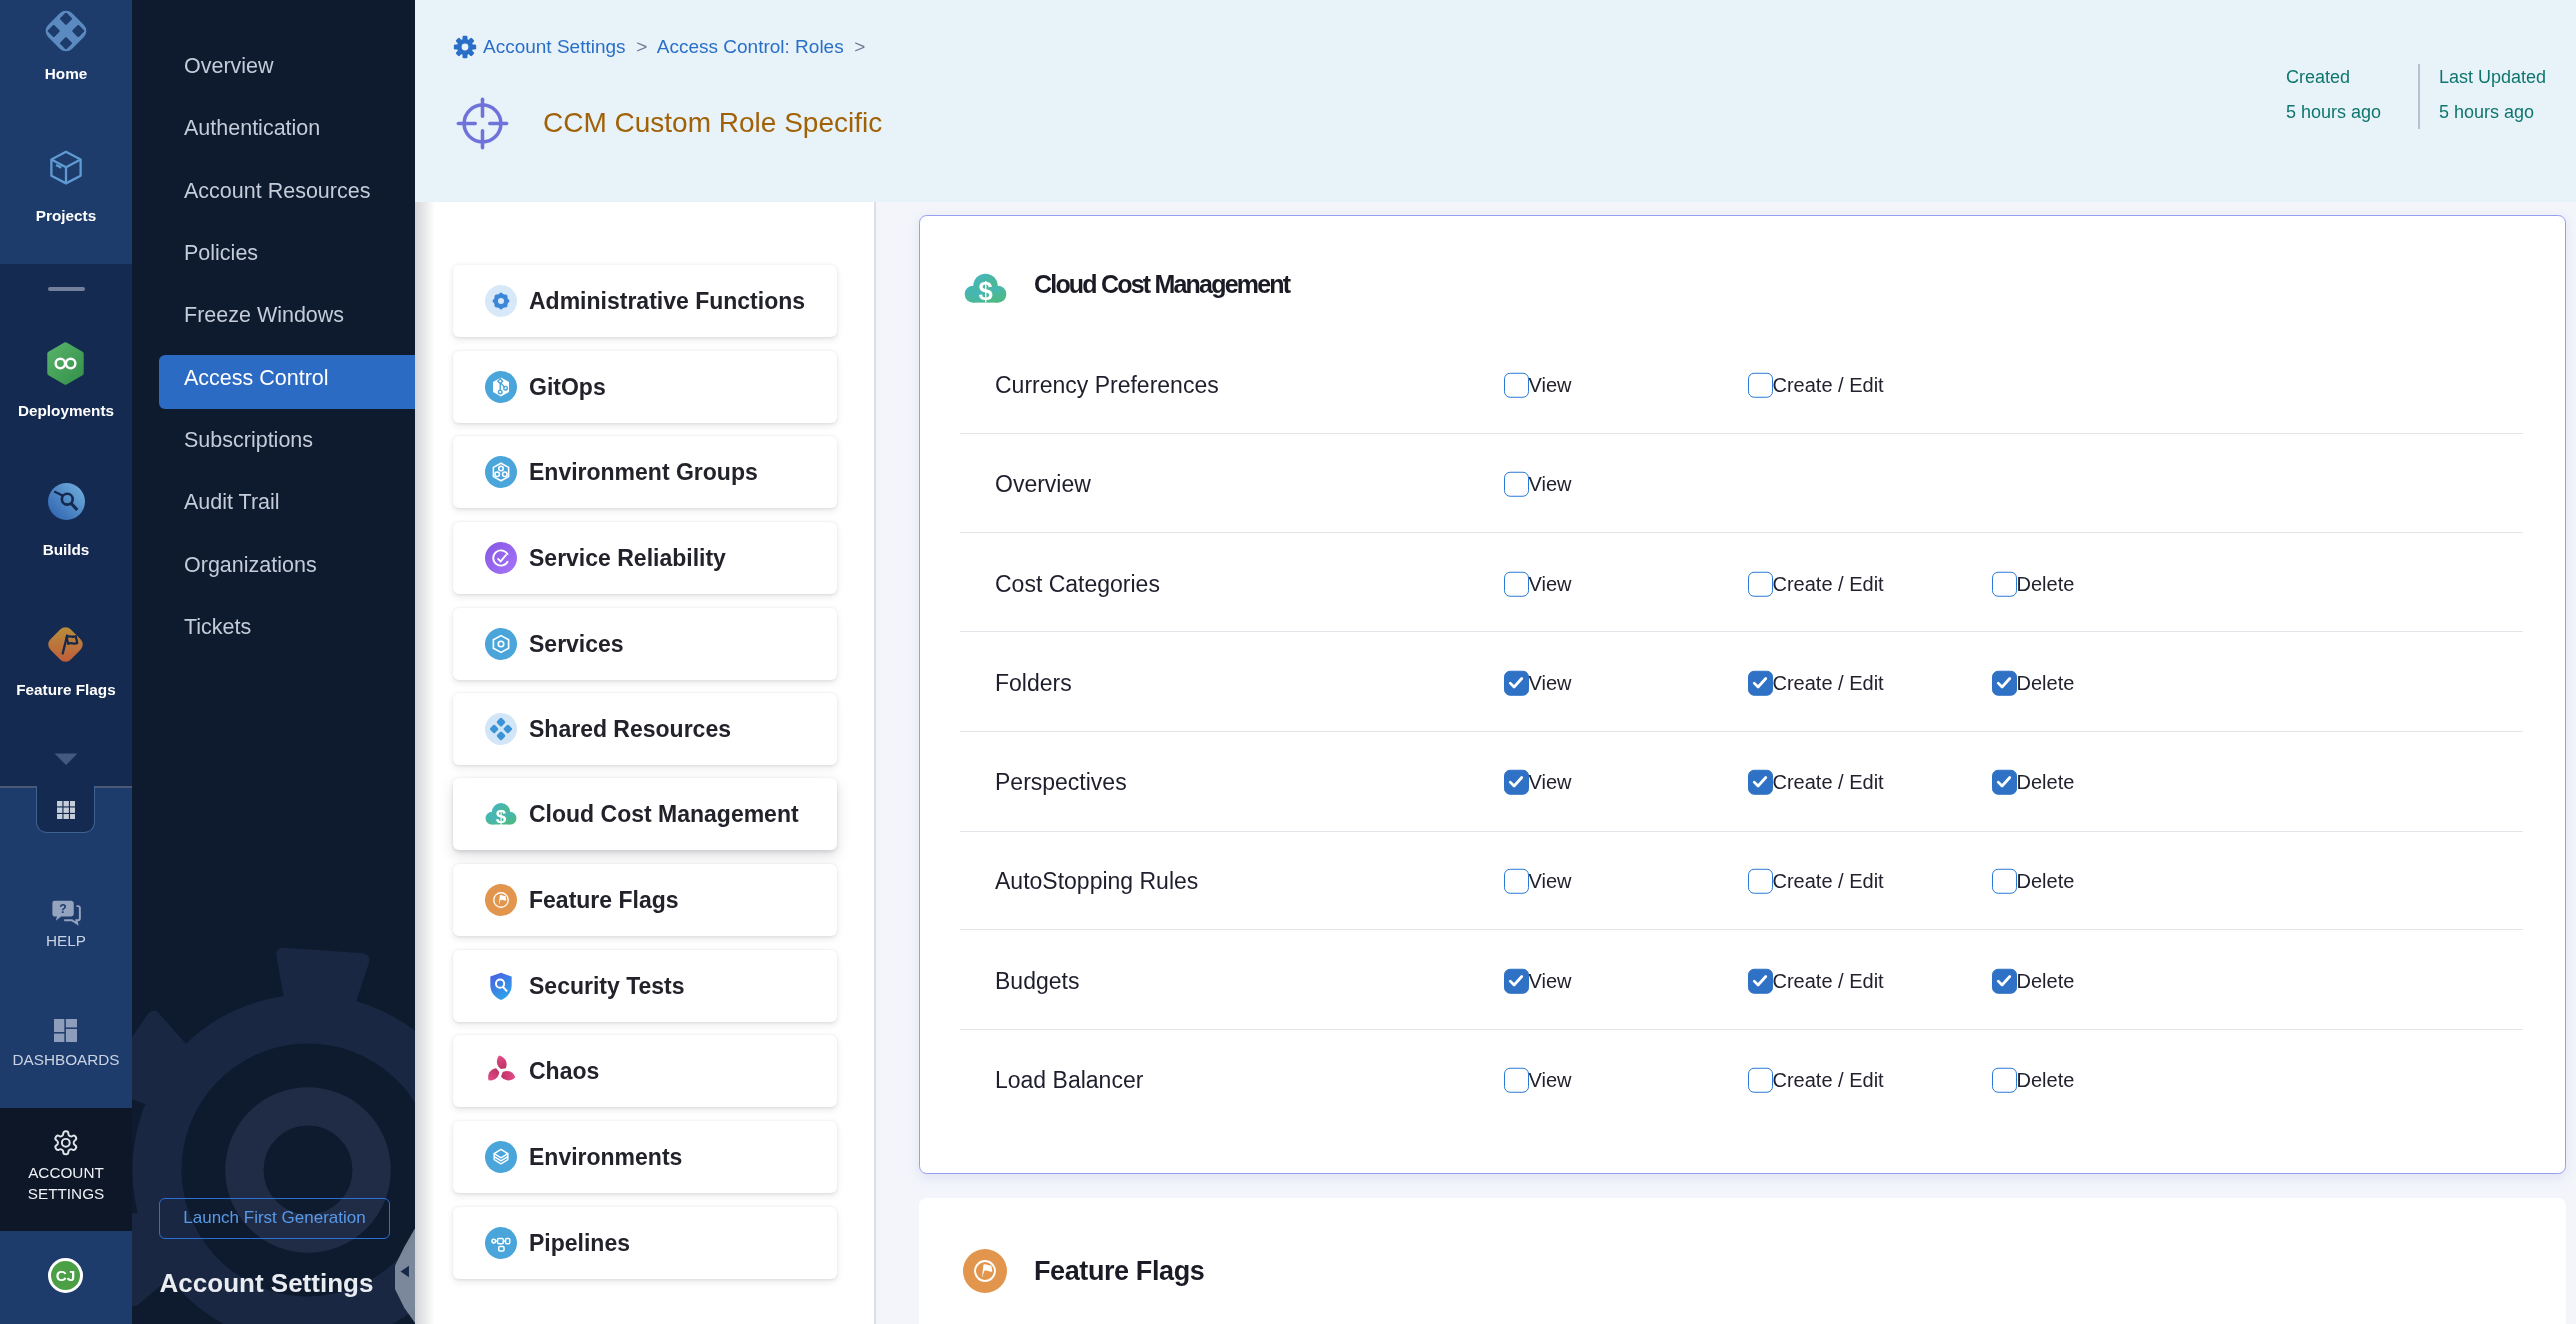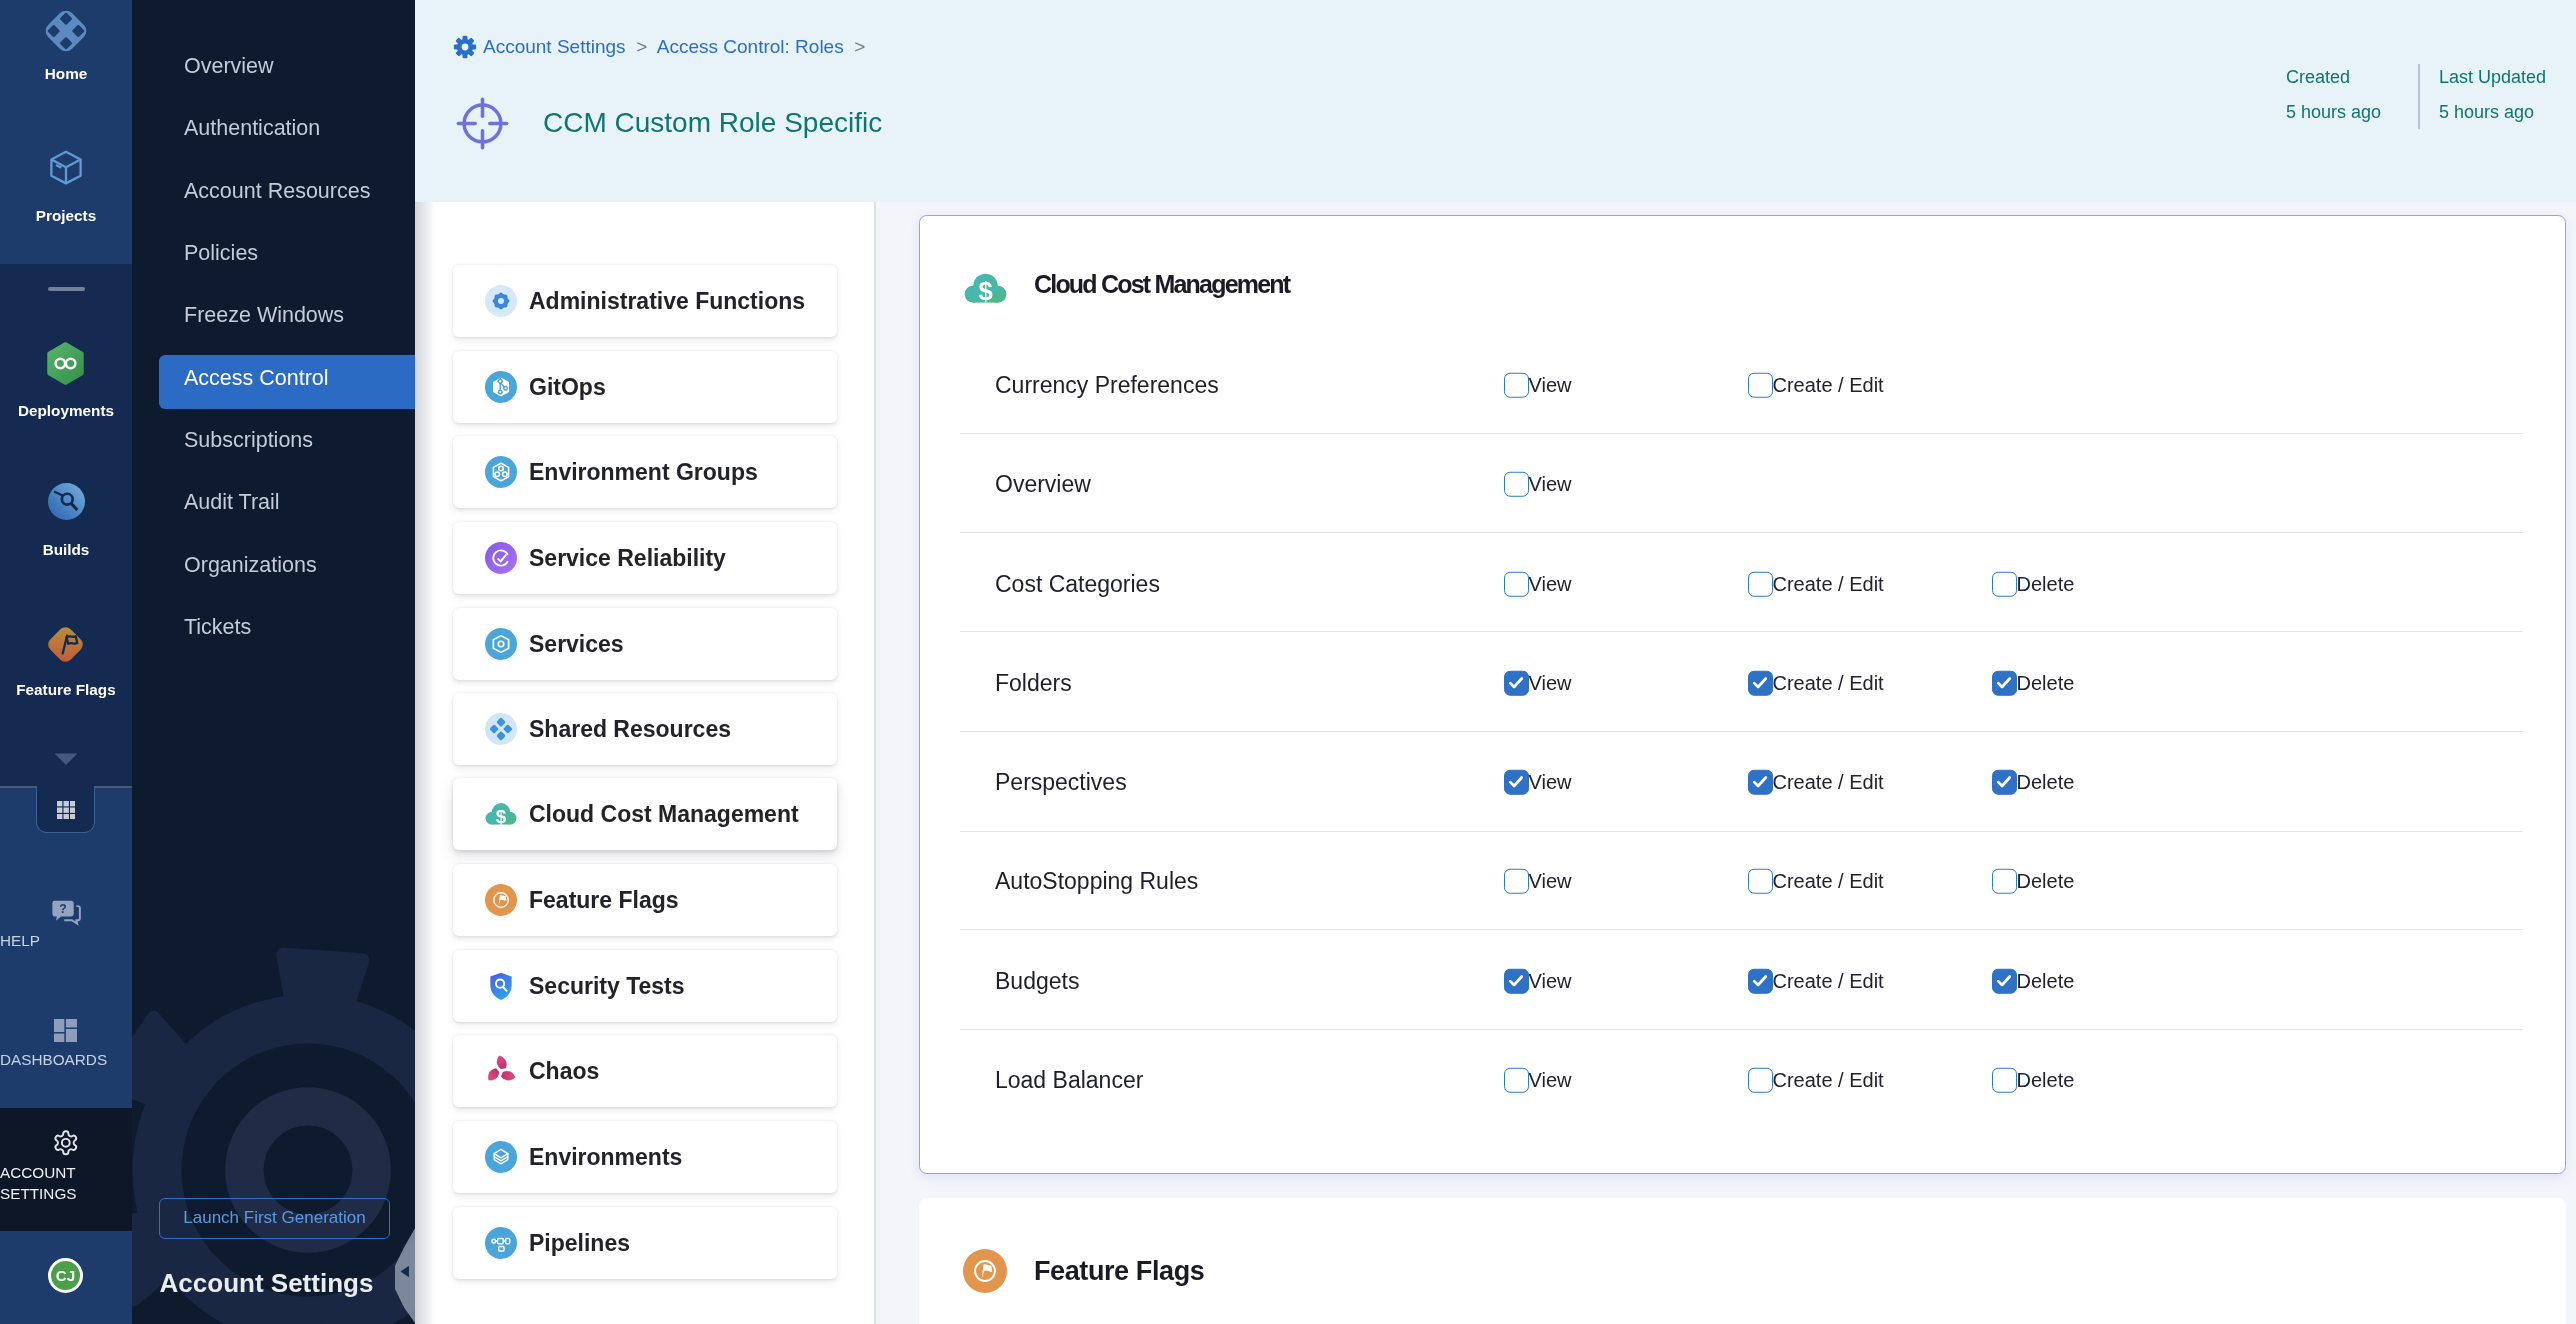--- a/index.html
+++ b/index.html
@@ -5,35 +5,35 @@
 * { margin:0; padding:0; box-sizing:border-box; }
 html,body { width:2576px; height:1324px; overflow:hidden; }
 body { font-family:"Liberation Sans", sans-serif; position:relative; background:#fff; }
 .abs { position:absolute; }
 .vc { transform:translateY(-50%); }
 
 #rail { position:absolute; left:0; top:0; width:132px; height:1324px; background:#1d3b6b; }
 #rail .modarea { position:absolute; left:0; top:264px; width:132px; height:523px; background:#142a50; }
 #rail .acctarea { position:absolute; left:0; top:1108px; width:132px; height:123px; background:#0d1728; }
 .raillabel { position:absolute; width:132px; text-align:center; color:#fff; font-weight:700; font-size:15.3px; line-height:1; }
-.railsmall { position:absolute; width:132px; text-align:left; color:#c9d2e2; font-weight:400; font-size:15.3px; line-height:1; }
+.railsmall { position:absolute; width:132px; text-align:center; color:#c9d2e2; font-weight:400; font-size:15.3px; line-height:1; }
 #rail .divider { position:absolute; left:48px; top:287px; width:37px; height:3.8px; border-radius:2.3px; background:#72809a; }
 #rail .sep2 { position:absolute; left:0; top:786px; width:132px; height:1.5px; background:#4a5a74; }
 #rail .gridbtn { position:absolute; left:36px; top:786px; width:59px; height:47px; background:#142a50; border:1.5px solid #3d6191; border-top:none; border-radius:0 0 10.7px 10.7px; }
 
 #subnav { position:absolute; left:132px; top:0; width:283px; height:1324px; background:#0e1a2d; overflow:hidden; }
 .navitem { position:absolute; left:52px; font-size:21.5px; color:#c3ccd8; line-height:1; }
 #subnav .hl { position:absolute; left:27px; top:355px; width:257px; height:54px; background:#2c6bc4; border-radius:6.1px 0 0 6.1px; }
 #subnav .launch { position:absolute; left:27px; top:1198px; width:231px; height:41px; border:1.5px solid #2e6fd2; border-radius:6px; color:#589ae9; font-size:17px; line-height:38px; text-align:center; white-space:nowrap; }
 #subnav .bigtitle { position:absolute; left:27.6px; top:1283px; font-size:26px; font-weight:700; color:#e9ecf0; line-height:1; transform:translateY(-50%); white-space:nowrap; }
 
 #header { position:absolute; left:415px; top:0; width:2161px; height:202px; background:#e7f2f9; }
 .crumb { font-size:19px; color:#2a6fc7; }
 .crumbsep { font-size:19px; color:#6b7891; }
-#pagetitle { position:absolute; left:543px; top:123px; transform:translateY(-50%); font-size:28px; color:#0f766e; white-space:nowrap; }
+#pagetitle { position:absolute; left:543px; top:123px; transform:translateY(-50%); font-size:28px; color:#a16207; white-space:nowrap; }
 .meta { position:absolute; font-size:18px; color:#0f766e; line-height:1; white-space:nowrap; }
 
 #leftpanel { position:absolute; left:415px; top:202px; width:460px; height:1122px; background:#fff; }
 #leftpanel .shadowedge { position:absolute; left:0; top:0; width:20px; height:1122px; background:linear-gradient(to right, rgba(10,20,40,0.18), rgba(10,20,40,0)); }
 #vdivider { position:absolute; left:874px; top:202px; width:1.5px; height:1122px; background:#dcdfe8; }
 .rescard { position:absolute; left:453px; width:384px; height:72px; background:#fff; border-radius:6.1px; box-shadow:0 0.8px 2.3px rgba(40,41,61,0.08), 0 2.3px 6.9px rgba(96,97,112,0.14); }
 .rescard .ric { position:absolute; left:32px; top:20px; width:32px; height:32px; }
 .rescard .rlabel { position:absolute; left:76px; top:50%; transform:translateY(-50%); font-size:23px; color:#22222a; white-space:nowrap;font-weight:bold; }
 
 #rightpanel { position:absolute; left:876px; top:202px; width:1700px; height:1122px; background:#f3f5fb; }

